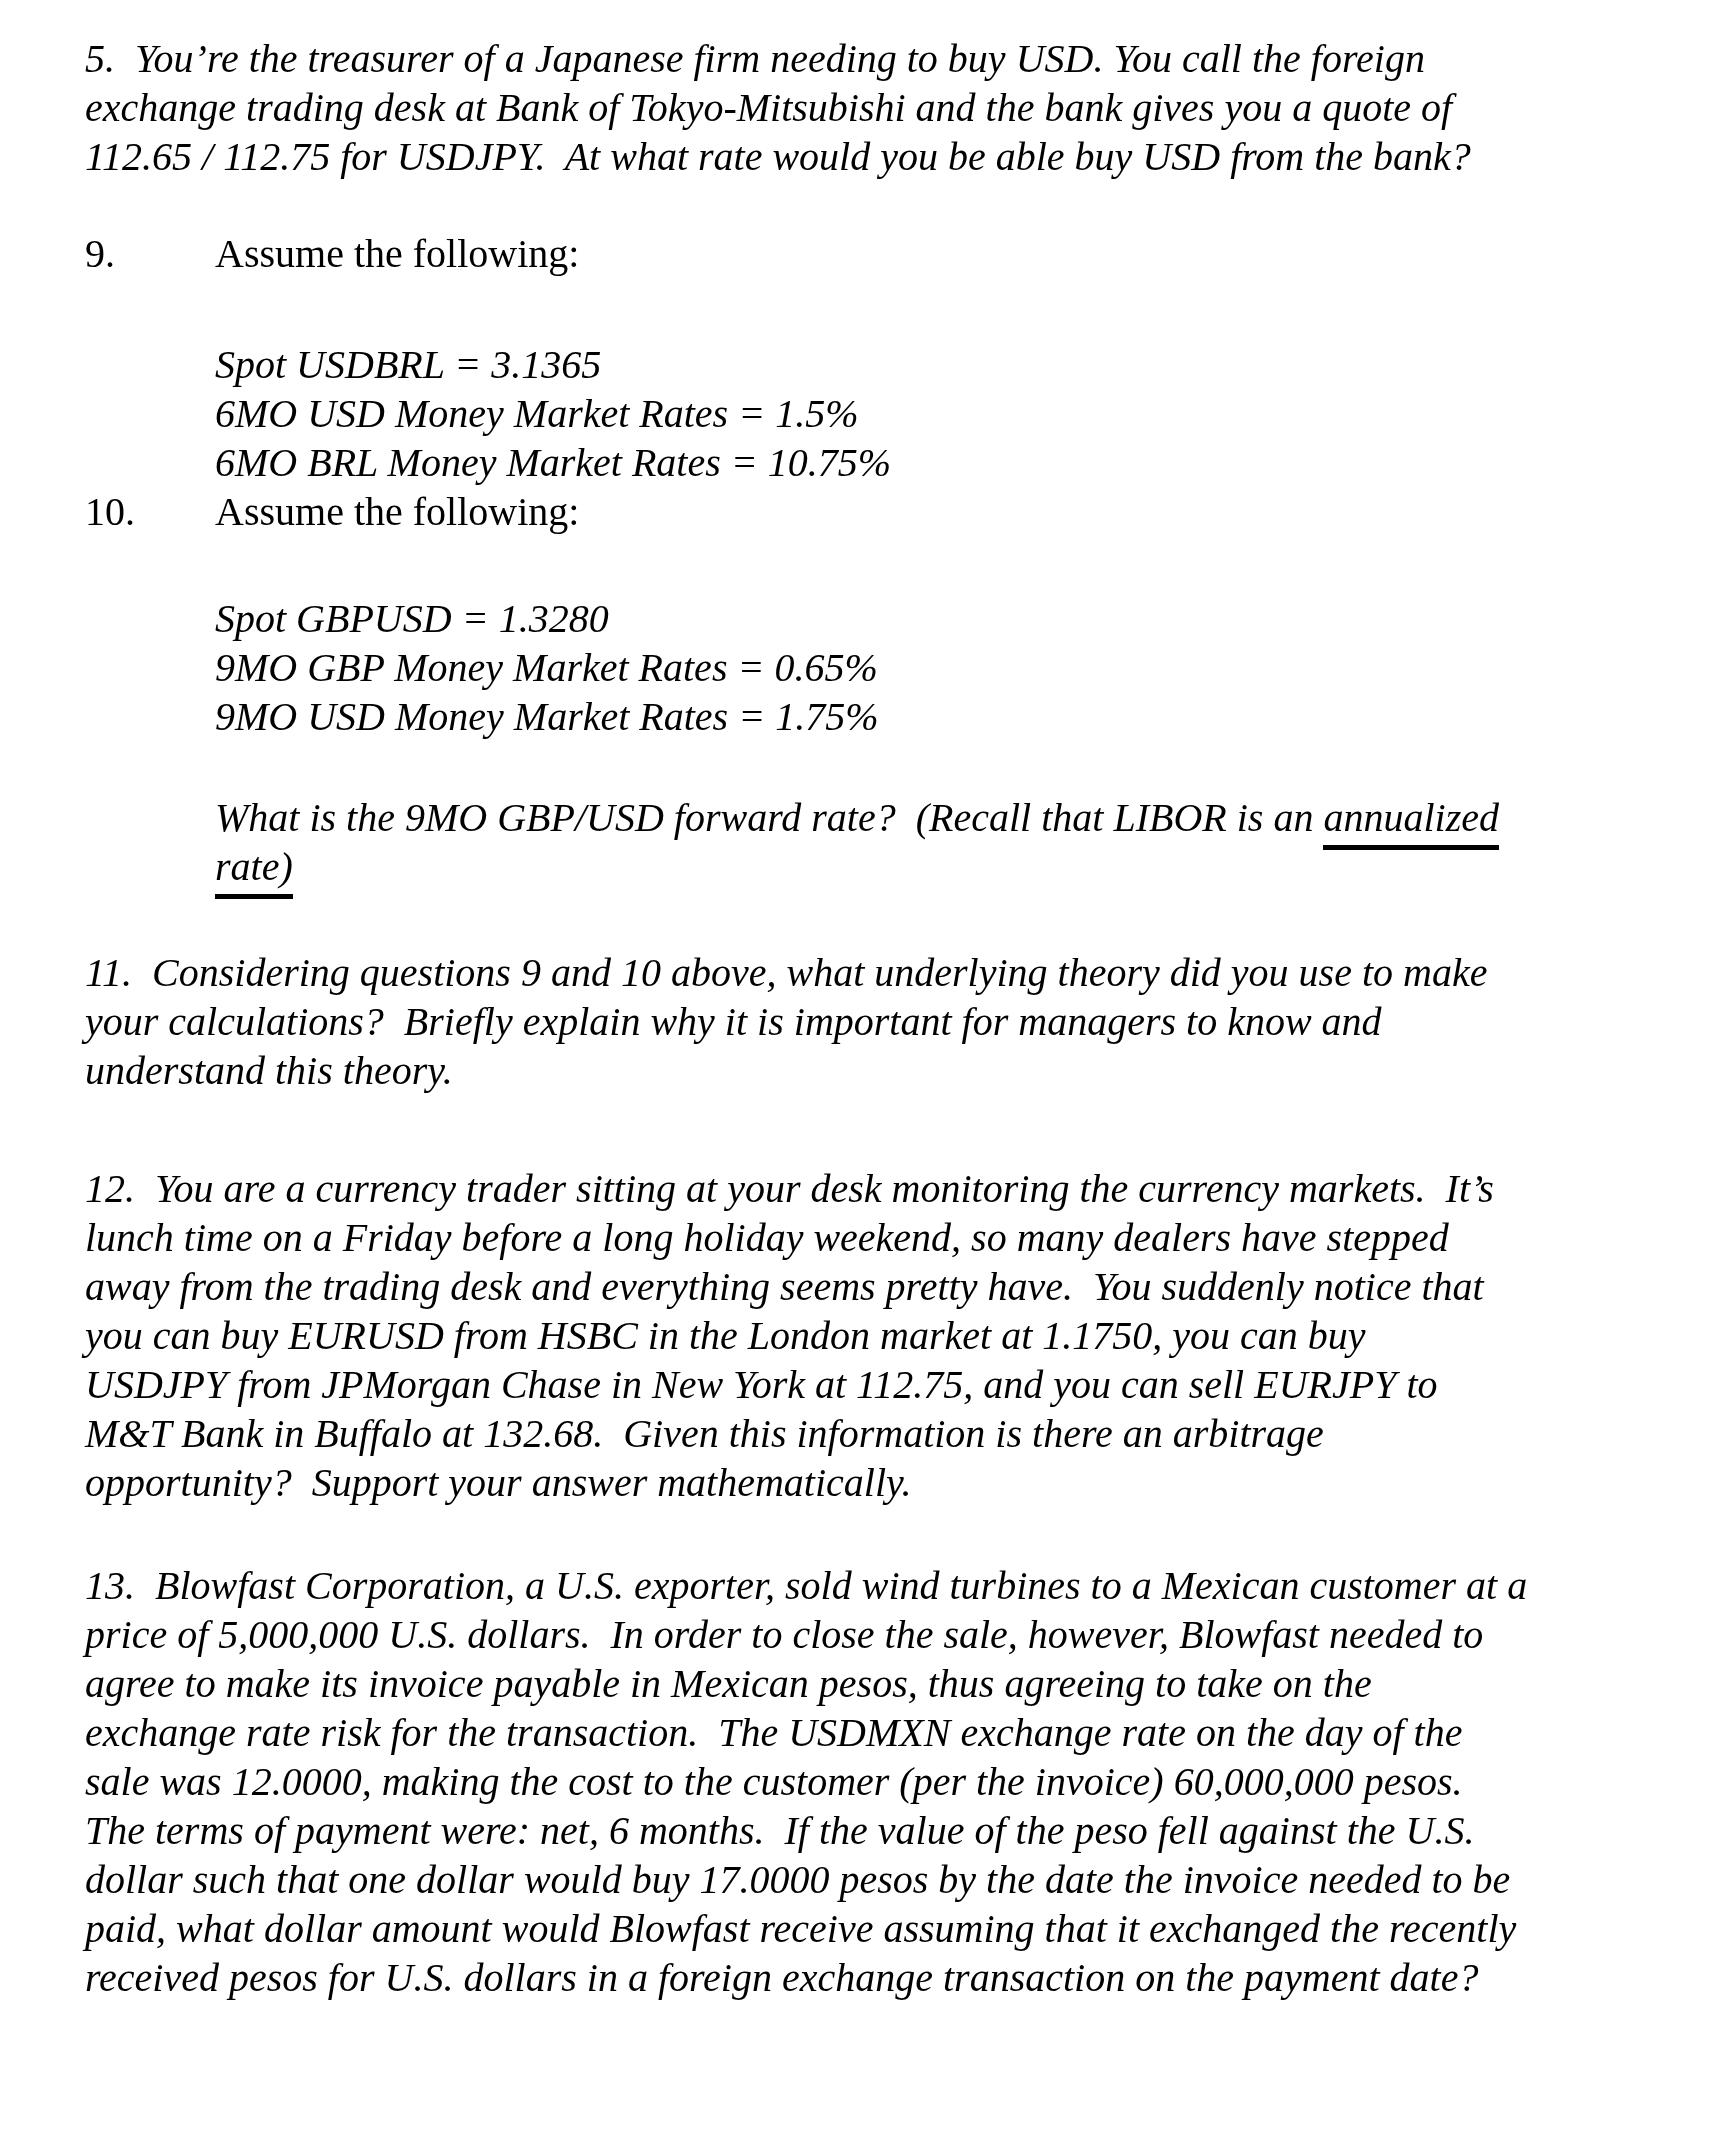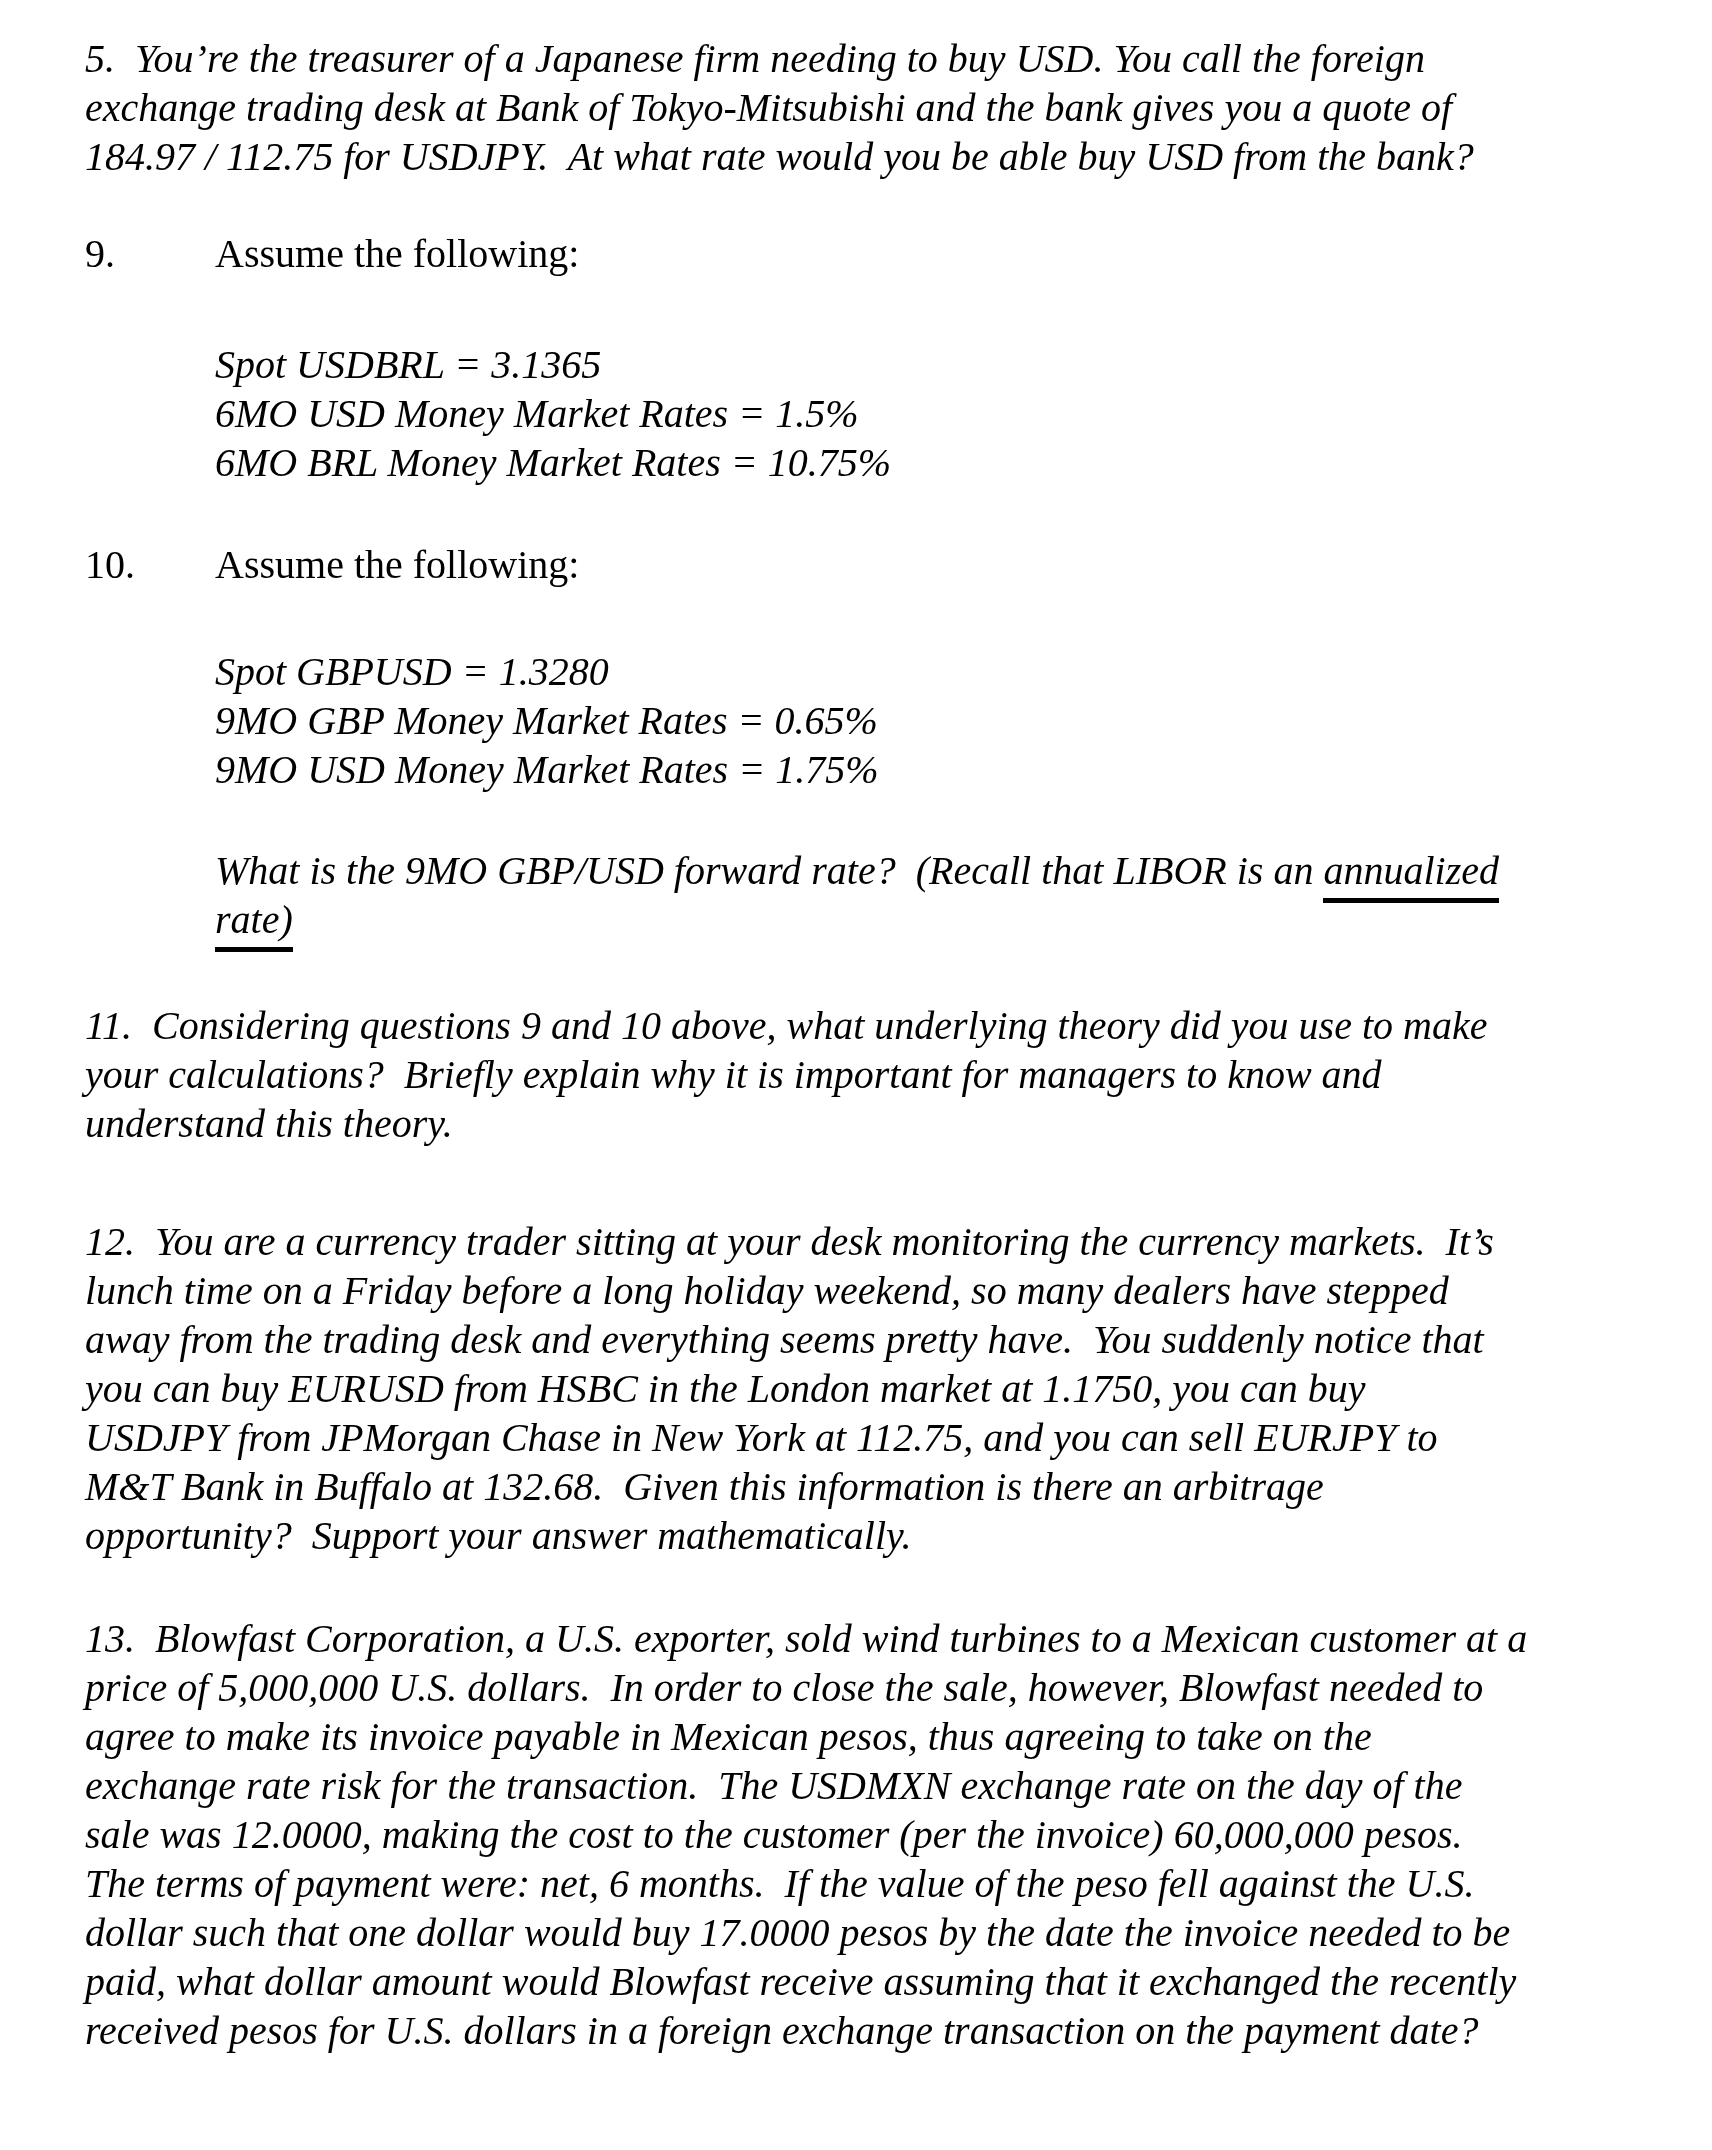--- a/index.html
+++ b/index.html
@@ -30,36 +30,36 @@
   .ul {
     display: inline-block;
     border-bottom: 5.6px solid #000000;
     padding-bottom: 2.6px;
     margin-bottom: -8.2px;
   }
   
   .gap-q9head  { margin-top: 48px; }
   .gap-q9data  { margin-top: 62px; }
   .gap-q9q     { margin-top: 55px; }
-  .gap-q10head { margin-top: 53px; }
+  .gap-q10head { }
   .gap-q10data { margin-top: 58px; }
   .gap-q10q    { margin-top: 52px; }
   .gap-q11     { margin-top: 57px; }
   .gap-q12     { margin-top: 69px; }
   .gap-q13     { margin-top: 54px; }
 </style>
 </head>
 <body>
 
 <div class="doc">
 
   <div class="para">
     <div class="line">5.  You’re the treasurer of a Japanese firm needing to buy USD. You call the foreign</div>
     <div class="line">exchange trading desk at Bank of Tokyo-Mitsubishi and the bank gives you a quote of</div>
-    <div class="line">184.97 / 112.75 for USDJPY.  At what rate would you be able buy USD from the bank?</div>
+    <div class="line">112.65 / 112.75 for USDJPY.  At what rate would you be able buy USD from the bank?</div>
   </div>
 
   <div class="tabline gap-q9head">
     <span class="qnum">9.</span><span class="line">Assume the following:</span>
   </div>
 
   <div class="para indent gap-q9data">
     <div class="line">Spot USDBRL = 3.1365</div>
     <div class="line">6MO USD Money Market Rates = 1.5%</div>
     <div class="line">6MO BRL Money Market Rates = 10.75%</div>

